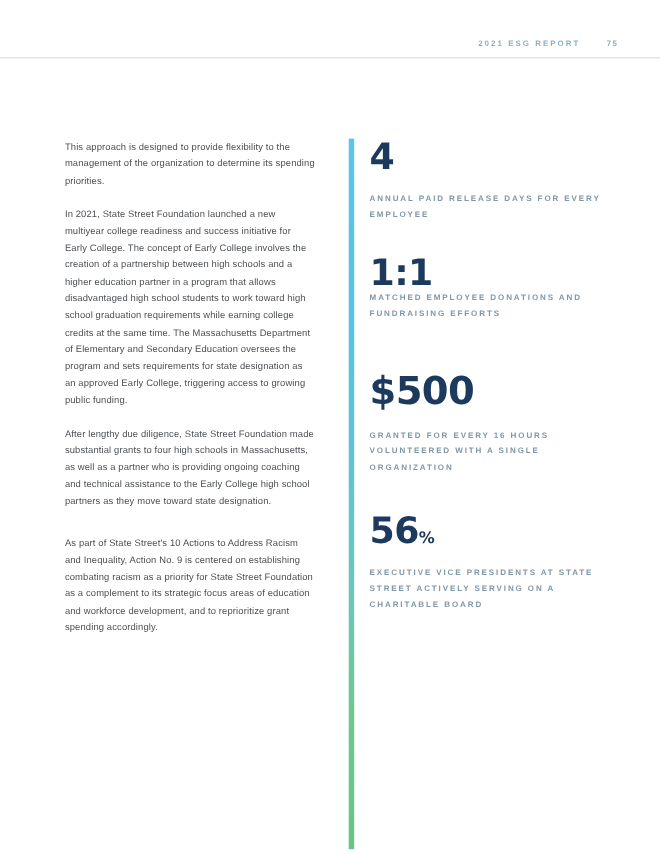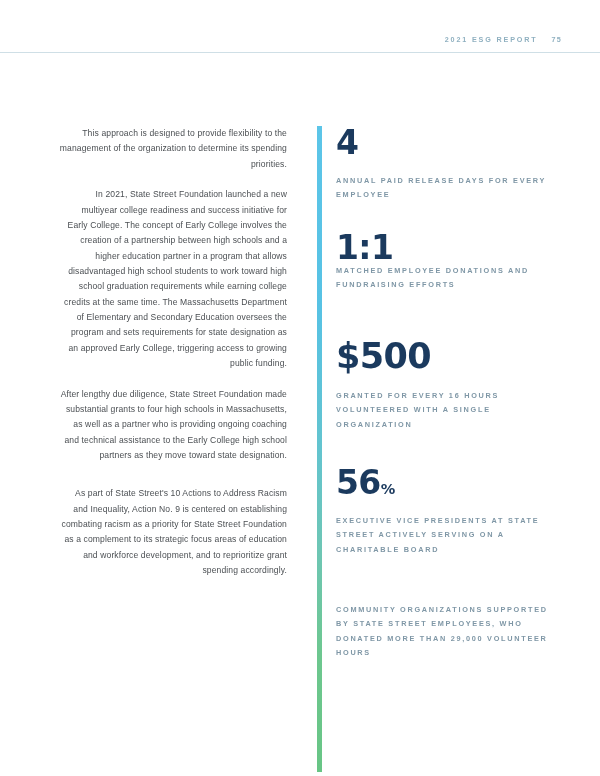--- a/index.html
+++ b/index.html
@@ -24,21 +24,21 @@
     width: 600px;
     height: 56px;
   }
 
   .header-meta {
     position: absolute;
     right: 38px;
     top: 35px;
     display: flex;
     align-items: baseline;
-    gap: 14px;
+    gap: 24px;
   }
 
   .header-title {
     font-size: 7.2px;
     letter-spacing: 1.85px;
     font-weight: 700;
     color: #8fb0c0;
     white-space: nowrap;
   }
 
@@ -73,21 +73,21 @@
     top: 0;
     width: 228px;
   }
 
   .body-paragraph {
     font-size: 8.55px;
     line-height: 15.35px;
     color: #4b4f53;
     letter-spacing: 0.12px;
     margin-bottom: 15.2px;
-    text-align: right;
+    text-align: left;
   }
 
   .body-paragraph:last-child { margin-bottom: 0; }
 
   .section-subhead {
     font-size: 8.55px;
     line-height: 15.35px;
     font-weight: 700;
     color: #1b3a5e;
     letter-spacing: 0.1px;
@@ -220,19 +220,18 @@
         <span class="stat-value"><span>$500</span><span class="suffix"></span></span>
         <div class="stat-label">GRANTED FOR EVERY 16 HOURS VOLUNTEERED WITH A SINGLE ORGANIZATION</div>
       </div>
 
       <div class="stat-item stat-4">
         <span class="stat-value"><span>56</span><span class="suffix">%</span></span>
         <div class="stat-label">EXECUTIVE VICE PRESIDENTS AT STATE STREET ACTIVELY SERVING ON A CHARITABLE BOARD</div>
       </div>
 
       <div class="stat-item stat-5">
-        <div class="stat-label">COMMUNITY ORGANIZATIONS SUPPORTED BY STATE STREET EMPLOYEES, WHO DONATED MORE THAN 29,000 VOLUNTEER HOURS</div>
       </div>
 
     </div>
   </div>
 
 </div>
 
 </body></html>

